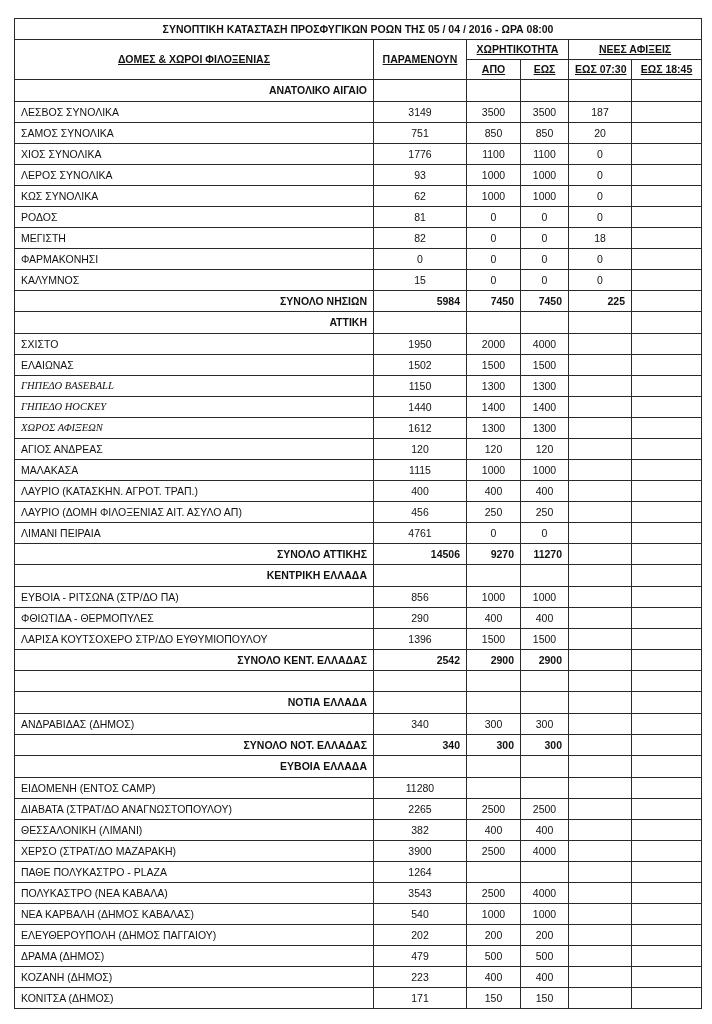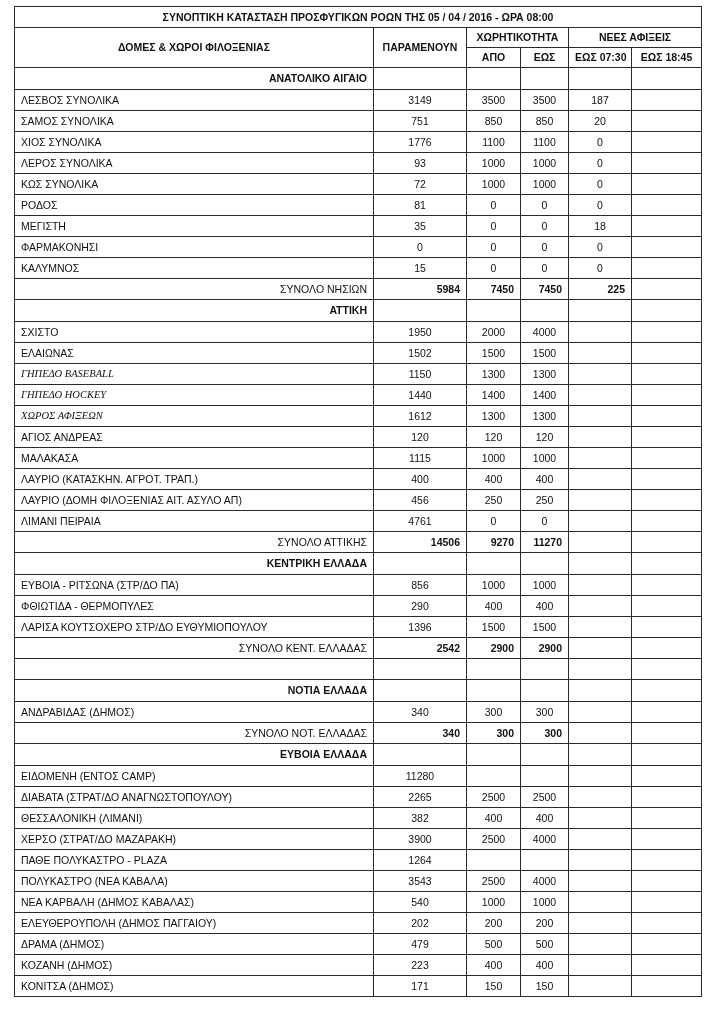--- a/index.html
+++ b/index.html
@@ -1,32 +1,32 @@
 <!DOCTYPE html>
 <html><head>
 <meta charset="utf-8">
 <style>
   html, body { margin: 0; padding: 0; background: #ffffff; }
   body { width: 712px; height: 1024px; position: relative; overflow: hidden;
          font-family: "Liberation Sans", "DejaVu Sans", sans-serif; color: #111; }
   table.report {
-    position: absolute; left: 14px; top: 6px;
+    position: absolute; left: 14px; top: 18px;
     width: 687px; border-collapse: collapse; table-layout: fixed;
     font-size: 10.5px;
   }
   table.report td, table.report th {
     border: 1.5px solid #2a2a2a; padding: 0 6px; height: 20px;
     white-space: nowrap; overflow: hidden; line-height: 1;
   }
   .title-cell { text-align: center; font-weight: bold; height: 20px !important; font-size: 10.5px; }
-  .hdr { text-align: center; font-weight: bold; }
+  .hdr { text-align: center; font-weight: bold; text-decoration: underline; }
   .hdr-tall { height: 19px !important; }
   .section { text-align: right; font-weight: bold; height: 21px !important; }
   .num { text-align: center; }
-  .total-label { text-align: right; font-weight: normal; }
+  .total-label { text-align: right; font-weight: bold; }
   .total-num { text-align: right; font-weight: bold; }
   .italic { font-style: italic; font-family: Liberation Serif, serif; }
   col.c-name { width: 359px; }
   col.c-rem { width: 93px; }
   col.c-from { width: 54px; }
   col.c-to { width: 48px; }
   col.c-a0730 { width: 63px; }
   col.c-a1800 { width: 70px; }
 </style>
 </head>
@@ -94,37 +94,37 @@
       <tr>
         <td>ΛΕΡΟΣ ΣΥΝΟΛΙΚΑ</td>
         <td class="num">93</td>
         <td class="num">1000</td>
         <td class="num">1000</td>
         <td class="num">0</td>
         <td class="num"></td>
       </tr>
       <tr>
         <td>ΚΩΣ ΣΥΝΟΛΙΚΑ</td>
-        <td class="num">72</td>
+        <td class="num">62</td>
         <td class="num">1000</td>
         <td class="num">1000</td>
         <td class="num">0</td>
         <td class="num"></td>
       </tr>
       <tr>
         <td>ΡΟΔΟΣ</td>
         <td class="num">81</td>
         <td class="num">0</td>
         <td class="num">0</td>
         <td class="num">0</td>
         <td class="num"></td>
       </tr>
       <tr>
         <td>ΜΕΓΙΣΤΗ</td>
-        <td class="num">35</td>
+        <td class="num">82</td>
         <td class="num">0</td>
         <td class="num">0</td>
         <td class="num">18</td>
         <td class="num"></td>
       </tr>
       <tr>
         <td>ΦΑΡΜΑΚΟΝΗΣΙ</td>
         <td class="num">0</td>
         <td class="num">0</td>
         <td class="num">0</td>

